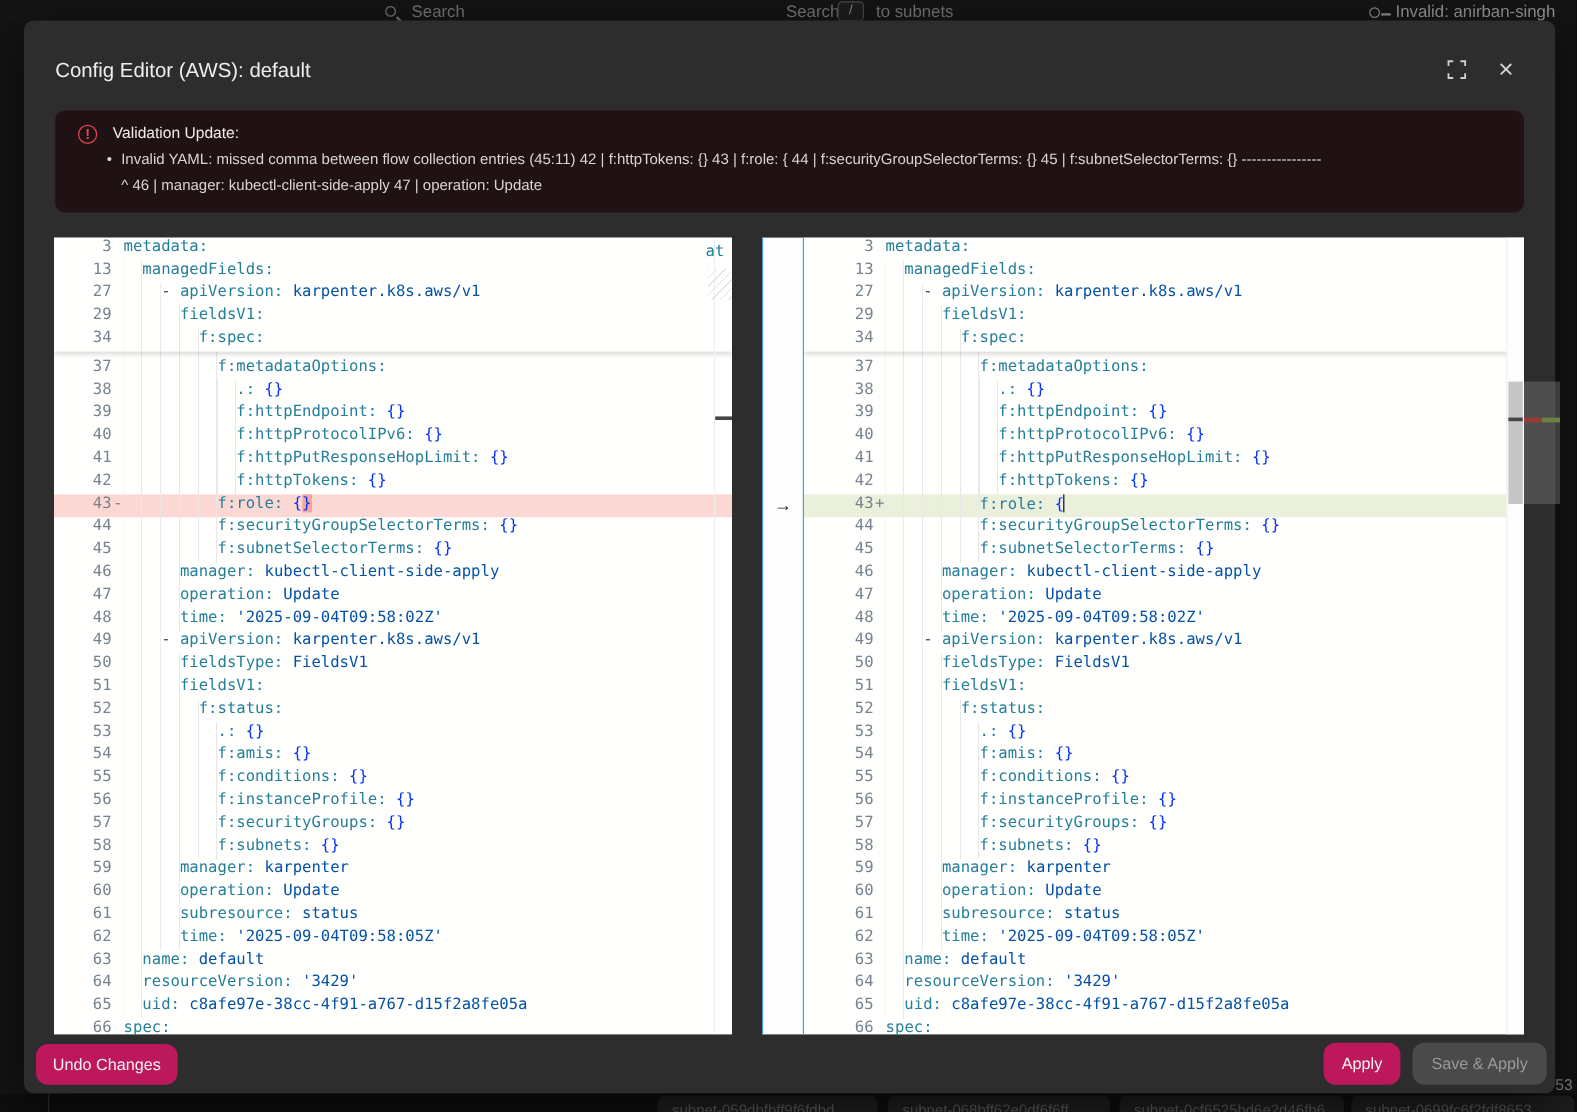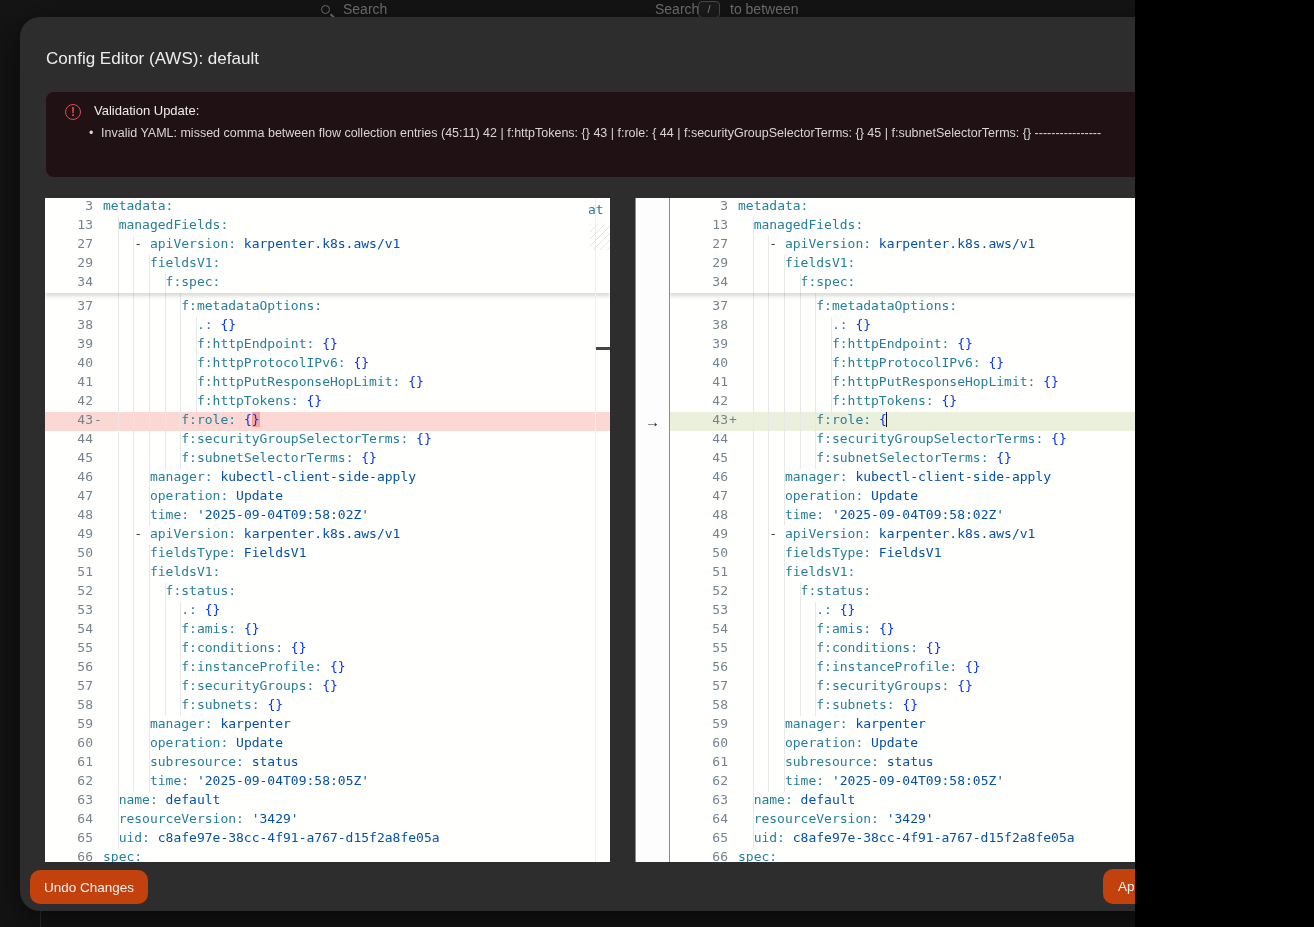--- a/index.html
+++ b/index.html
@@ -1,37 +1,37 @@
 <!DOCTYPE html>
 <html style="--key: #267f99; --val: #0451a5; --bracket: #0431fa; --removedLine: #fcd8d4; --removedChar: #f5a59e; --addedLine: #eaf0dc; --accentBlue: #4a9edb; --error: #e5484d;"><head>
 <meta charset="utf-8">
 <style>
   html,body{margin:0;padding:0;background:#000;}
   *{box-sizing:border-box;}
-  #screen{position:relative;width:1135px;height:927px;overflow:hidden;
+  #screen{position:relative;width:1314px;height:927px;overflow:hidden;
           background:#141414;font-family:"Liberation Sans","DejaVu Sans",sans-serif;}
 
   
   .topbar{position:absolute;left:0;top:0;width:1314px;height:17px;background:#151515;color:#7d7d7d;}
   .tb-item{position:absolute;top:-1px;height:20px;line-height:20px;font-size:14px;color:#757575;white-space:nowrap;}
   .mag{position:absolute;left:321px;top:5px;width:9px;height:9px;border:1.5px solid #777;border-radius:50%;}
   .mag::after{content:"";position:absolute;left:8px;top:9px;width:5px;height:1.5px;background:#777;transform:rotate(45deg);}
   .slash-key{position:absolute;left:698px;top:1px;width:22px;height:17px;border:1px solid #4a4a4a;border-radius:4px;
              color:#8a8a8a;font-size:11px;text-align:center;line-height:15px;background:#1d1d1d;}
   .key-ico{position:absolute;left:1141px;top:6px;width:9px;height:9px;border:1.5px solid #8a8a8a;border-radius:50%;}
   .key-ico::after{content:"";position:absolute;left:9px;top:4px;width:8px;height:1.5px;background:#8a8a8a;}
   .bottom-row{position:absolute;left:0;top:912px;width:1314px;height:15px;background:#0e0e0e;}
   .bg-cell{position:absolute;top:1px;height:26px;background:#1e1e1e;border-radius:6px;
            color:#585858;font-size:12.5px;padding:5px 0 0 12px;white-space:nowrap;overflow:hidden;}
   .corner-frag{position:absolute;left:1296px;top:896px;color:#858585;font-size:13px;}
   .bg-vline{position:absolute;left:40px;top:911px;width:1px;height:16px;background:#2e2e2e;}
 
   
   .modal{position:absolute;left:20px;top:17px;width:1276px;height:894px;background:#2d2d2d;
-         border-radius:20px;box-shadow:0 10px 40px rgba(0,0,0,.6);padding-left:48px;}
+         border-radius:8px;box-shadow:0 10px 40px rgba(0,0,0,.6);padding-left:48px;}
   .modal-title{position:absolute;left:26px;top:32px;font-size:17px;font-weight:500;color:#ededed;}
   .icon-btn{position:absolute;top:27px;width:28px;height:28px;display:flex;align-items:center;justify-content:center;cursor:pointer;}
   .expand-btn{left:1180px;}
   .close-btn{left:1221px;color:#d2d2d2;font-size:22px;line-height:1;}
 
   
   .banner{position:absolute;left:26px;top:75px;width:1224px;height:85px;background:#201214;border-radius:8px;color:#d9d5d2;}
   .err-ico{position:absolute;left:19px;top:12px;width:16px;height:16px;border:1.6px solid #e5484d;border-radius:50%;
            color:#e5484d;font-size:12px;font-weight:700;text-align:center;line-height:15px;}
   .banner-title{position:absolute;left:48px;top:11px;font-size:13px;color:#efebe8;}
@@ -81,43 +81,49 @@
   .sb-slider{position:absolute;left:587px;top:120px;width:12px;height:102px;background:#c6c6c6;z-index:5;}
   .ovl-dash-r{position:absolute;left:587px;top:150px;width:12px;height:3px;background:#454545;z-index:6;}
   .overview{position:absolute;left:1225px;top:0;width:30px;height:664px;}
   .ov-slider{position:absolute;left:0;top:120px;width:30px;height:102px;background:rgba(125,125,125,.42);}
   .ov-red{position:absolute;left:0;top:150px;width:15px;height:4px;background:#993b38;}
   .ov-green{position:absolute;left:15px;top:150px;width:15px;height:4px;background:#6d8045;}
 
   
   .btn{position:absolute;height:34px;border:none;border-radius:10px;font-size:13.5px;
        font-family:"Liberation Sans",sans-serif;cursor:pointer;}
-  .btn-dark{background:#c2410c;color:#f2f2f2;}
+  .btn-dark{background:#be185d;color:#f2f2f2;}
   .btn-disabled{background:#4a4a4a;color:#9a9a9a;cursor:default;}
   .undo-btn{left:10px;top:853px;width:118px;}
   .close-action{left:1083px;top:852px;width:64px;height:35px;}
   .save-btn{left:1157px;top:852px;width:112px;height:35px;}
 
   svg{display:block;}
 </style>
 </head>
 <body>
 
 <div id="screen">
 
   <div class="topbar">
     <span class="mag"></span>
     <span class="tb-item" style="left:343px;">Search</span>
     <span class="tb-item" style="left:655px;">Search</span>
     <span class="slash-key">/</span>
-    <span class="tb-item" style="left:730px;">to between</span>
+    <span class="tb-item" style="left:730px;">to subnets</span>
     <span class="key-ico"></span>
     <span class="tb-item" style="left:1163px;color:#969696;">Invalid: anirban-singh</span>
   </div>
 
+  <div class="bottom-row" id="bg-cells">
+      <div class="bg-cell" style="left: 548px; width: 183px;">subnet-059dbfbff9f6fdbd</div>
+      <div class="bg-cell" style="left: 740px; width: 185px;">subnet-068bff62e0df6f6ff</div>
+      <div class="bg-cell" style="left: 933px; width: 187px;">subnet-0cf6525bd6e2d46fb6</div>
+      <div class="bg-cell" style="left: 1126px; width: 186px;">subnet-0699fc6f2fdf8653</div>
+    </div>
   <span class="corner-frag">53</span>
   <div class="bg-vline"></div>
 
   <div class="modal">
     <div class="modal-title">Config Editor (AWS): default</div>
 
     <div class="icon-btn expand-btn">
       <svg width="16" height="16" viewBox="0 0 16 16" fill="none" stroke="#cfcfcf" stroke-width="1.6">
         <path d="M1 5 V1 H5"></path>
           <path d="M11 1 H15 V5"></path>
@@ -125,20 +131,21 @@
           <path d="M5 15 H1 V11"></path>
       </svg>
     </div>
     <div class="icon-btn close-btn">×</div>
 
     <div class="banner">
       <div class="err-ico">!</div>
       <div class="banner-title">Validation Update:</div>
       <div class="banner-body">
         <div><span class="bullet">•</span><span>Invalid YAML: missed comma between flow collection entries (45:11) 42 | f:httpTokens: {} 43 | f:role: { 44 | f:securityGroupSelectorTerms: {} 45 | f:subnetSelectorTerms: {} ----------------</span></div>
+        <div style="padding-left:12px;"><span>^ 46 | manager: kubectl-client-side-apply 47 | operation: Update</span></div>
       </div>
     </div>
 
     <div class="editor-wrap">
 
       <div class="pane pane-left" id="pane-left">
         <div class="sticky" id="sticky-left">
             <div class="row">
               <span class="ln">3</span>
               <span class="mk"></span>

